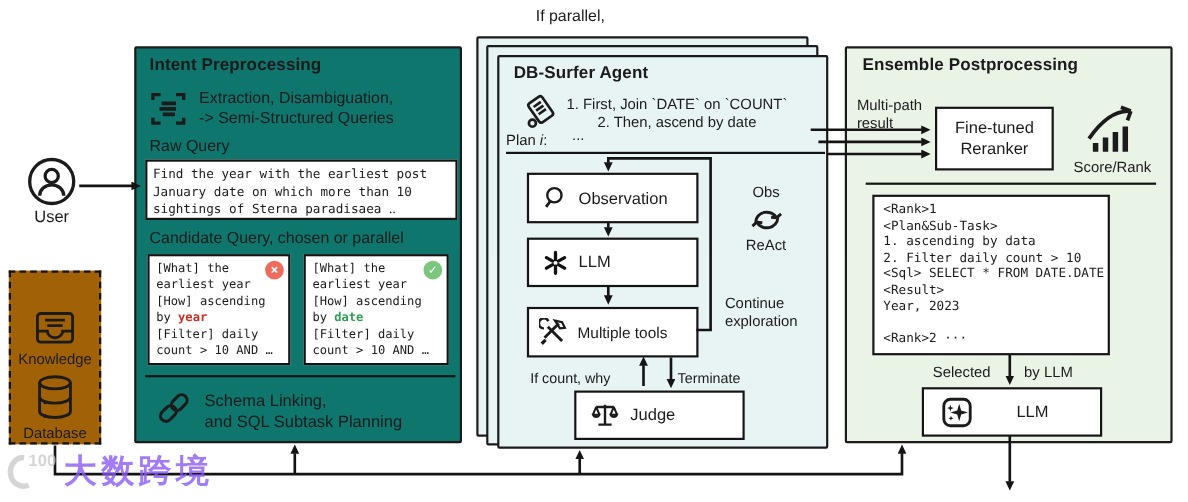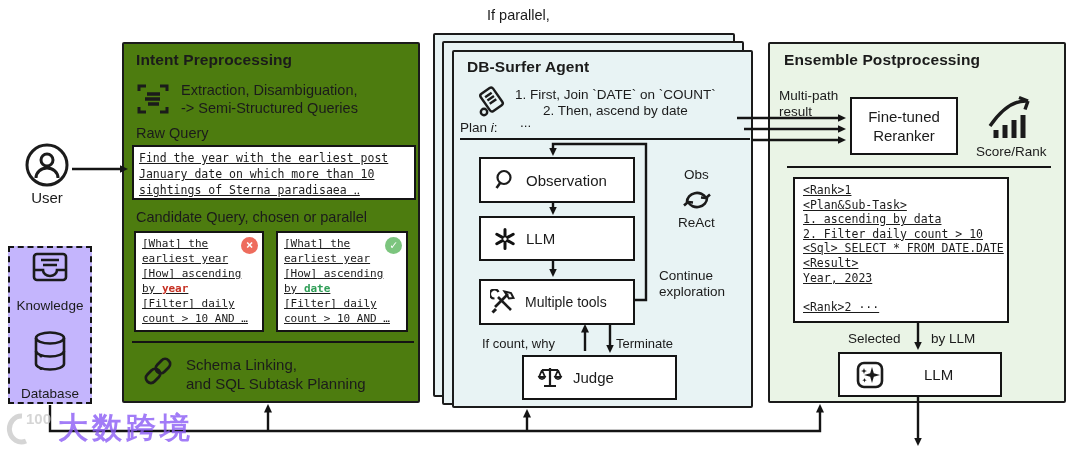--- a/index.html
+++ b/index.html
@@ -4,21 +4,21 @@
 <style>
   html,body{margin:0;padding:0;background:#ffffff;}
   #stage{position:relative;width:1080px;height:456px;background:#ffffff;overflow:hidden;
          font-family:"Liberation Sans",sans-serif;color:#1b1b1b;}
   .abs{position:absolute;}
   .panel{position:absolute;border:2.5px solid #1b1b1b;border-radius:2px;box-sizing:border-box;}
   .panel-title{font-weight:bold;font-size:15.5px;letter-spacing:.1px;}
   .whitebox{position:absolute;background:#ffffff;border:2.3px solid #141414;box-sizing:border-box;}
   .flowbox{display:flex;align-items:center;gap:9px;padding-left:12px;}
   .flowbox .lbl{font-size:15px;}
-  .mono{font-family:"DejaVu Sans Mono",monospace;text-decoration:underline;}
+  .mono{font-family:"DejaVu Sans Mono",monospace;}
   .pre{white-space:pre;}
   .lab{font-size:13.5px;line-height:16px;}
   .body-text{font-size:14.5px;line-height:18px;}
   .badge{position:absolute;top:4px;right:4px;width:17px;height:17px;border-radius:50%;
          color:#fff;font-size:12px;font-weight:bold;display:flex;align-items:center;justify-content:center;}
   svg.icon{display:block;}
   #overlay{position:absolute;left:0;top:0;z-index:6;pointer-events:none;}
   .z1{z-index:1}.z2{z-index:2}.z3{z-index:3}
   #watermark{z-index:8;display:flex;align-items:flex-start;gap:6px;color:#8b5cf6;opacity:.8;pointer-events:none;}
   #watermark .wm-text{font-size:30px;font-weight:bold;letter-spacing:4px;}
@@ -29,38 +29,38 @@
 <div id="stage">
 
   <svg class="abs icon z2" style="left:23px;top:141px" width="48" height="48" viewBox="0 0 48 48">
     <circle cx="24" cy="24" r="20" fill="none" stroke="#1b1b1b" stroke-width="3"></circle>
     <circle cx="24" cy="19" r="6" fill="none" stroke="#1b1b1b" stroke-width="3"></circle>
     <path d="M13,37 a11,10 0 0 1 22,0" fill="none" stroke="#1b1b1b" stroke-width="3"></path>
   </svg>
   <div class="abs lab" style="left:23px;top:190px;width:48px;text-align:center;font-size:15px;">User</div>
 
   <div class="abs z1" style="left:8px;top:246px;width:84px;height:158px;border:2.4px dashed #141414;box-sizing:border-box;
-              display:flex;flex-direction:column;align-items:center;justify-content:space-between;gap:2px;background:#c4b5fd;">
+              display:flex;flex-direction:column;align-items:center;justify-content:flex-end;gap:2px;background:#a16207;">
     <svg class="icon" width="42" height="38" viewBox="0 0 42 38">
       <rect x="5" y="6" width="32" height="26" rx="3" fill="none" stroke="#1b1b1b" stroke-width="2.6"></rect>
       <path d="M12,12 h18 M14,17 h14" stroke="#1b1b1b" stroke-width="2.4" fill="none"></path>
       <path d="M5,22 h9 a7,6 0 0 0 14,0 h9" fill="none" stroke="#1b1b1b" stroke-width="2.6"></path>
     </svg>
     <div class="lab" style="font-size:13.5px;">Knowledge</div>
     <svg class="icon" width="40" height="44" viewBox="0 0 40 44" style="margin-top:3px;">
       <ellipse cx="20" cy="8" rx="14" ry="5.5" fill="none" stroke="#1b1b1b" stroke-width="2.6"></ellipse>
       <path d="M6,8 V34 a14,5.5 0 0 0 28,0 V8" fill="none" stroke="#1b1b1b" stroke-width="2.6"></path>
       <path d="M6,21 a14,5.5 0 0 0 28,0" fill="none" stroke="#1b1b1b" stroke-width="2.6"></path>
       <circle cx="11" cy="26" r="1.6" fill="#1b1b1b"></circle>
         <circle cx="11" cy="38.5" r="1.6" fill="#1b1b1b"></circle>
     </svg>
     <div class="lab" style="font-size:13.5px;">Database</div>
   </div>
 
-  <div class="panel z1" style="left:122px;top:42px;width:298px;height:361px;background:#4d7c0f;">
+  <div class="panel z1" style="left:122px;top:42px;width:298px;height:361px;background:#0f766e;">
     <div class="abs panel-title" style="left:12px;top:7px;">Intent Preprocessing</div>
 
     <svg class="abs icon" style="left:11px;top:37px" width="36" height="36" viewBox="0 0 36 36">
       <path d="M4,10 V5 H11 M25,5 H32 V10 M32,26 V31 H25 M11,31 H4 V26" fill="none" stroke="#1b1b1b" stroke-width="3"></path>
       <path d="M12,13 h13 M10,18 h15 M13,23 h11" stroke="#1b1b1b" stroke-width="3.4"></path>
     </svg>
     <div class="abs body-text pre" style="left:57px;top:37px;">Extraction, Disambiguation,
 -&gt; Semi-Structured Queries</div>
 
     <div class="abs body-text" style="left:12px;top:80px;">Raw Query</div>

